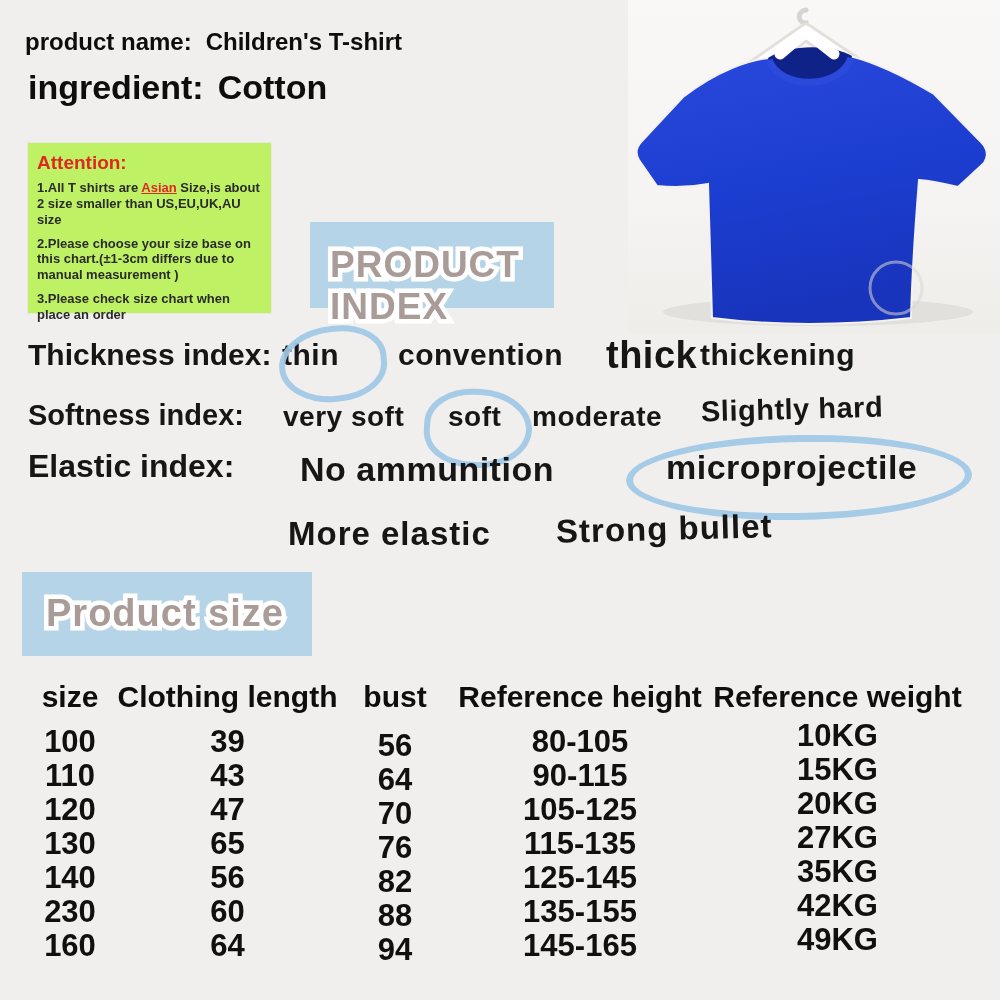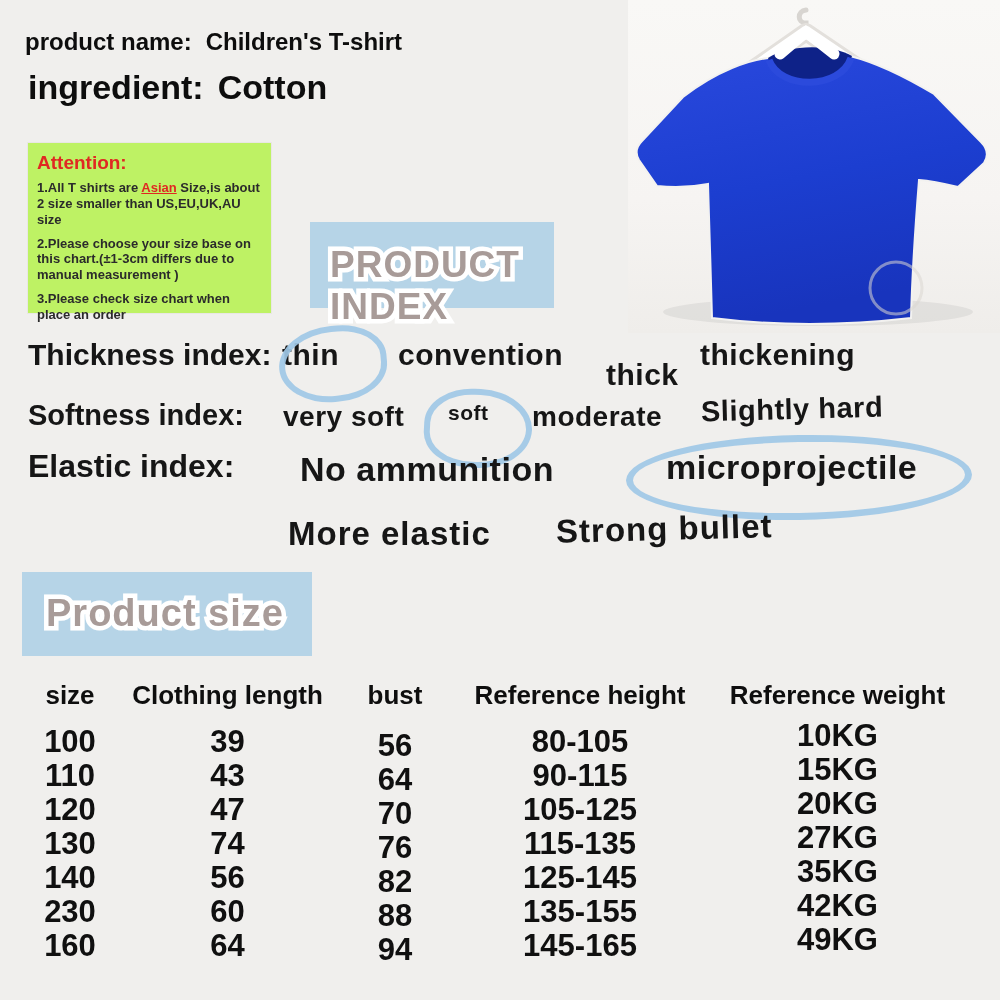--- a/index.html
+++ b/index.html
@@ -36,40 +36,40 @@
   #product-size-label{left:24px;top:20px;font-size:38px;}
   
   #photo{left:628px;top:0;width:372px;height:333px;
     background:linear-gradient(180deg,#f9f8f6 0%,#f6f4f2 60%,#efedea 100%);}
   
   .idx-label{font-weight:bold;font-size:30px;}
   .opt{font-weight:bold;letter-spacing:.5px;}
   #thickness-label{left:28px;top:338px;}
   #opt-thin{left:282px;top:338px;font-size:30px;}
   #opt-convention{left:398px;top:338px;font-size:30px;}
-  #opt-thick{left:606px;top:358px;font-size:30px;}
+  #opt-thick{left:606px;top:334px;font-size:38px;}
   #opt-thickening{left:700px;top:338px;font-size:30px;}
   #softness-label{left:28px;top:399px;font-size:29px;}
   #opt-verysoft{left:283px;top:401px;font-size:28px;}
-  #opt-soft{left:448px;top:401px;font-size:21px;}
+  #opt-soft{left:448px;top:401px;font-size:28px;}
   #opt-moderate{left:532px;top:401px;font-size:28px;}
   #opt-slightlyhard{left:701px;top:393px;font-size:29px;transform:rotate(-1.5deg);}
   #elastic-label{left:28px;top:448px;font-size:32px;}
   #opt-noammo{left:300px;top:450px;font-size:34px;}
   #opt-micro{left:666px;top:448px;font-size:34px;}
   #opt-moreelastic{left:288px;top:515px;font-size:33px;letter-spacing:1px;}
   #opt-strongbullet{left:556px;top:510px;font-size:33px;letter-spacing:1px;transform:rotate(-1.5deg);}
   
   .sel-circle{position:absolute;border:6px solid rgba(160,200,230,.92);background:transparent;}
   #circle-thin{left:279px;top:326px;width:96px;height:64px;border-radius:54% 46% 50% 52%;transform:rotate(-5deg);}
   #circle-soft{left:424px;top:389px;width:96px;height:67px;border-radius:48% 52% 54% 46%;transform:rotate(3deg);}
   #circle-micro{left:626px;top:435px;width:332px;height:71px;border-width:7px;border-radius:50%;transform:rotate(-1deg);}
   
   .th,.td{position:absolute;text-align:center;font-weight:bold;}
-  .th{top:0;font-size:26px;color:#0e0e0e;}
+  .th{top:0;font-size:30px;color:#0e0e0e;}
   .td{top:0;font-size:31px;color:#101010;}
   .c0{left:25px;width:90px;}
   .c1{left:115px;width:225px;}
   .c2{left:340px;width:110px;}
   .c3{left:450px;width:260px;}
   .c4{left:700px;width:275px;}
   .td.c2{top:4px;}
   .td.c4{top:-6px;}
   .trow{position:absolute;left:0;width:1000px;height:34px;}
 </style>
@@ -184,21 +184,21 @@
 </div>
 <div class="trow" style="top:792px">
   <span class="td c0">120</span>
   <span class="td c1">47</span>
   <span class="td c2">70</span>
   <span class="td c3">105-125</span>
   <span class="td c4">20KG</span>
 </div>
 <div class="trow" style="top:826px">
   <span class="td c0">130</span>
-  <span class="td c1">74</span>
+  <span class="td c1">65</span>
   <span class="td c2">76</span>
   <span class="td c3">115-135</span>
   <span class="td c4">27KG</span>
 </div>
 <div class="trow" style="top:860px">
   <span class="td c0">140</span>
   <span class="td c1">56</span>
   <span class="td c2">82</span>
   <span class="td c3">125-145</span>
   <span class="td c4">35KG</span>

